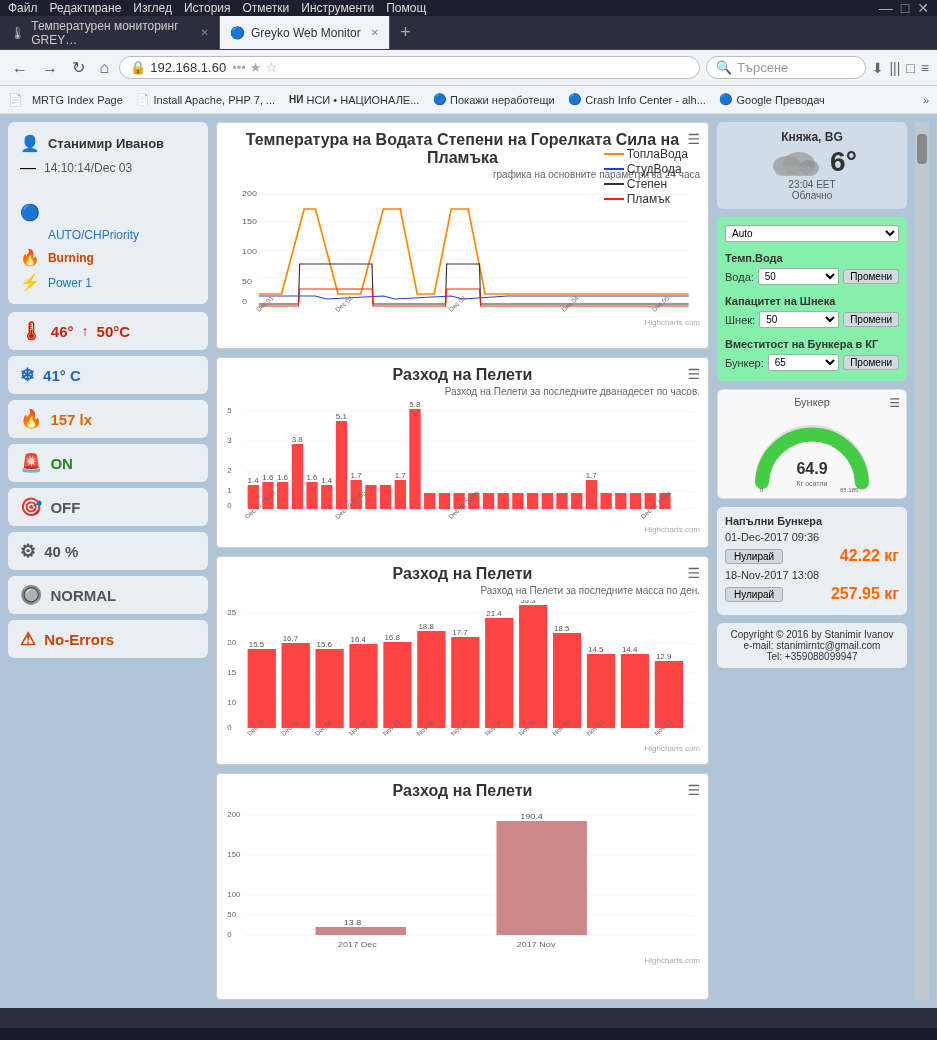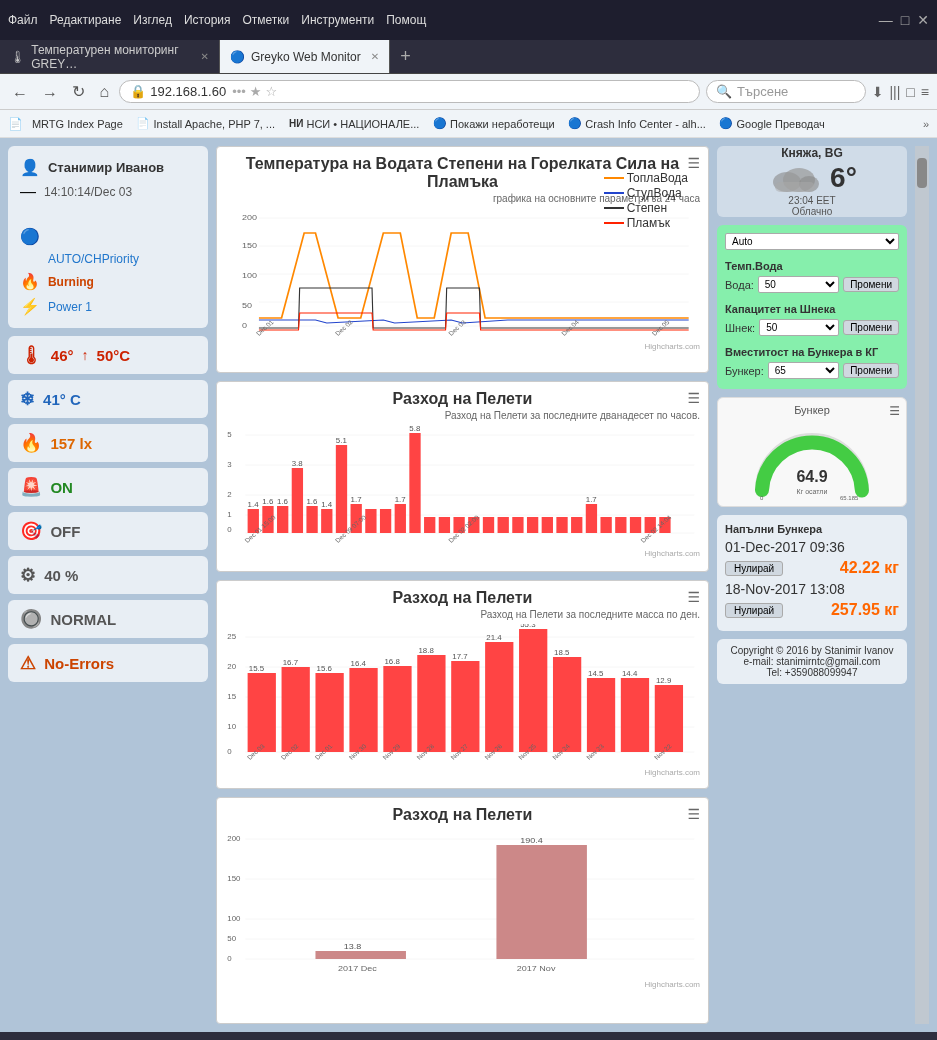--- a/index.html
+++ b/index.html
@@ -5,21 +5,21 @@
     * { box-sizing: border-box; margin: 0; padding: 0; }
     body { font-family: Arial, sans-serif; background: #1a1a2e; width: 937px; height: 1040px; overflow: hidden; }
 
     
     .title-bar {
       background: #1e1e2e;
       color: #ccc;
       display: flex;
       align-items: center;
       padding: 0 8px;
-      height: 40px;
+      height: 16px;
       font-size: 12px;
     }
     .title-bar-menus {
       display: flex;
       gap: 12px;
       color: #ddd;
       font-size: 12px;
     }
     .title-bar-controls {
       margin-left: auto;
@@ -212,21 +212,21 @@
     .right-panel {
       width: 190px;
       display: flex;
       flex-direction: column;
       gap: 8px;
       flex-shrink: 0;
     }
     .weather-card {
       background: #d0dce8;
       border-radius: 6px;
-      padding: 0;
+      padding: 8px;
       text-align: center;
     }
 
     .control-panel {
       background: #86efac;
       border-radius: 6px;
       padding: 8px;
       display: flex;
       flex-direction: column;
       gap: 4px;
@@ -265,21 +265,21 @@
     .gauge-menu { position: absolute; top: 6px; right: 6px; font-size: 12px; color: #666; cursor: pointer; }
 
     .gauge-svg-container {
       display: flex;
       justify-content: center;
       align-items: center;
     }
 
     .bunker-info { background: #e8eef4; border-radius: 6px; padding: 8px; font-size: 11px; }
     .bunker-row { display: flex; align-items: center; gap: 4px; margin-bottom: 4px; }
-    .bunker-date { color: #333; font-size: 14px; }
+    .bunker-date { color: #333; font-size: 11px; }
     .bunker-btn {
       background: #d0d8e0;
       border: 1px solid #aaa;
       border-radius: 3px;
       padding: 1px 8px;
       font-size: 10px;
       cursor: pointer;
     }
     .bunker-weight { color: #ff6600; font-size: 16px; font-weight: bold; margin-left: auto; }
     .bunker-weight2 { color: #ff6600; font-size: 16px; font-weight: bold; margin-left: auto; }

